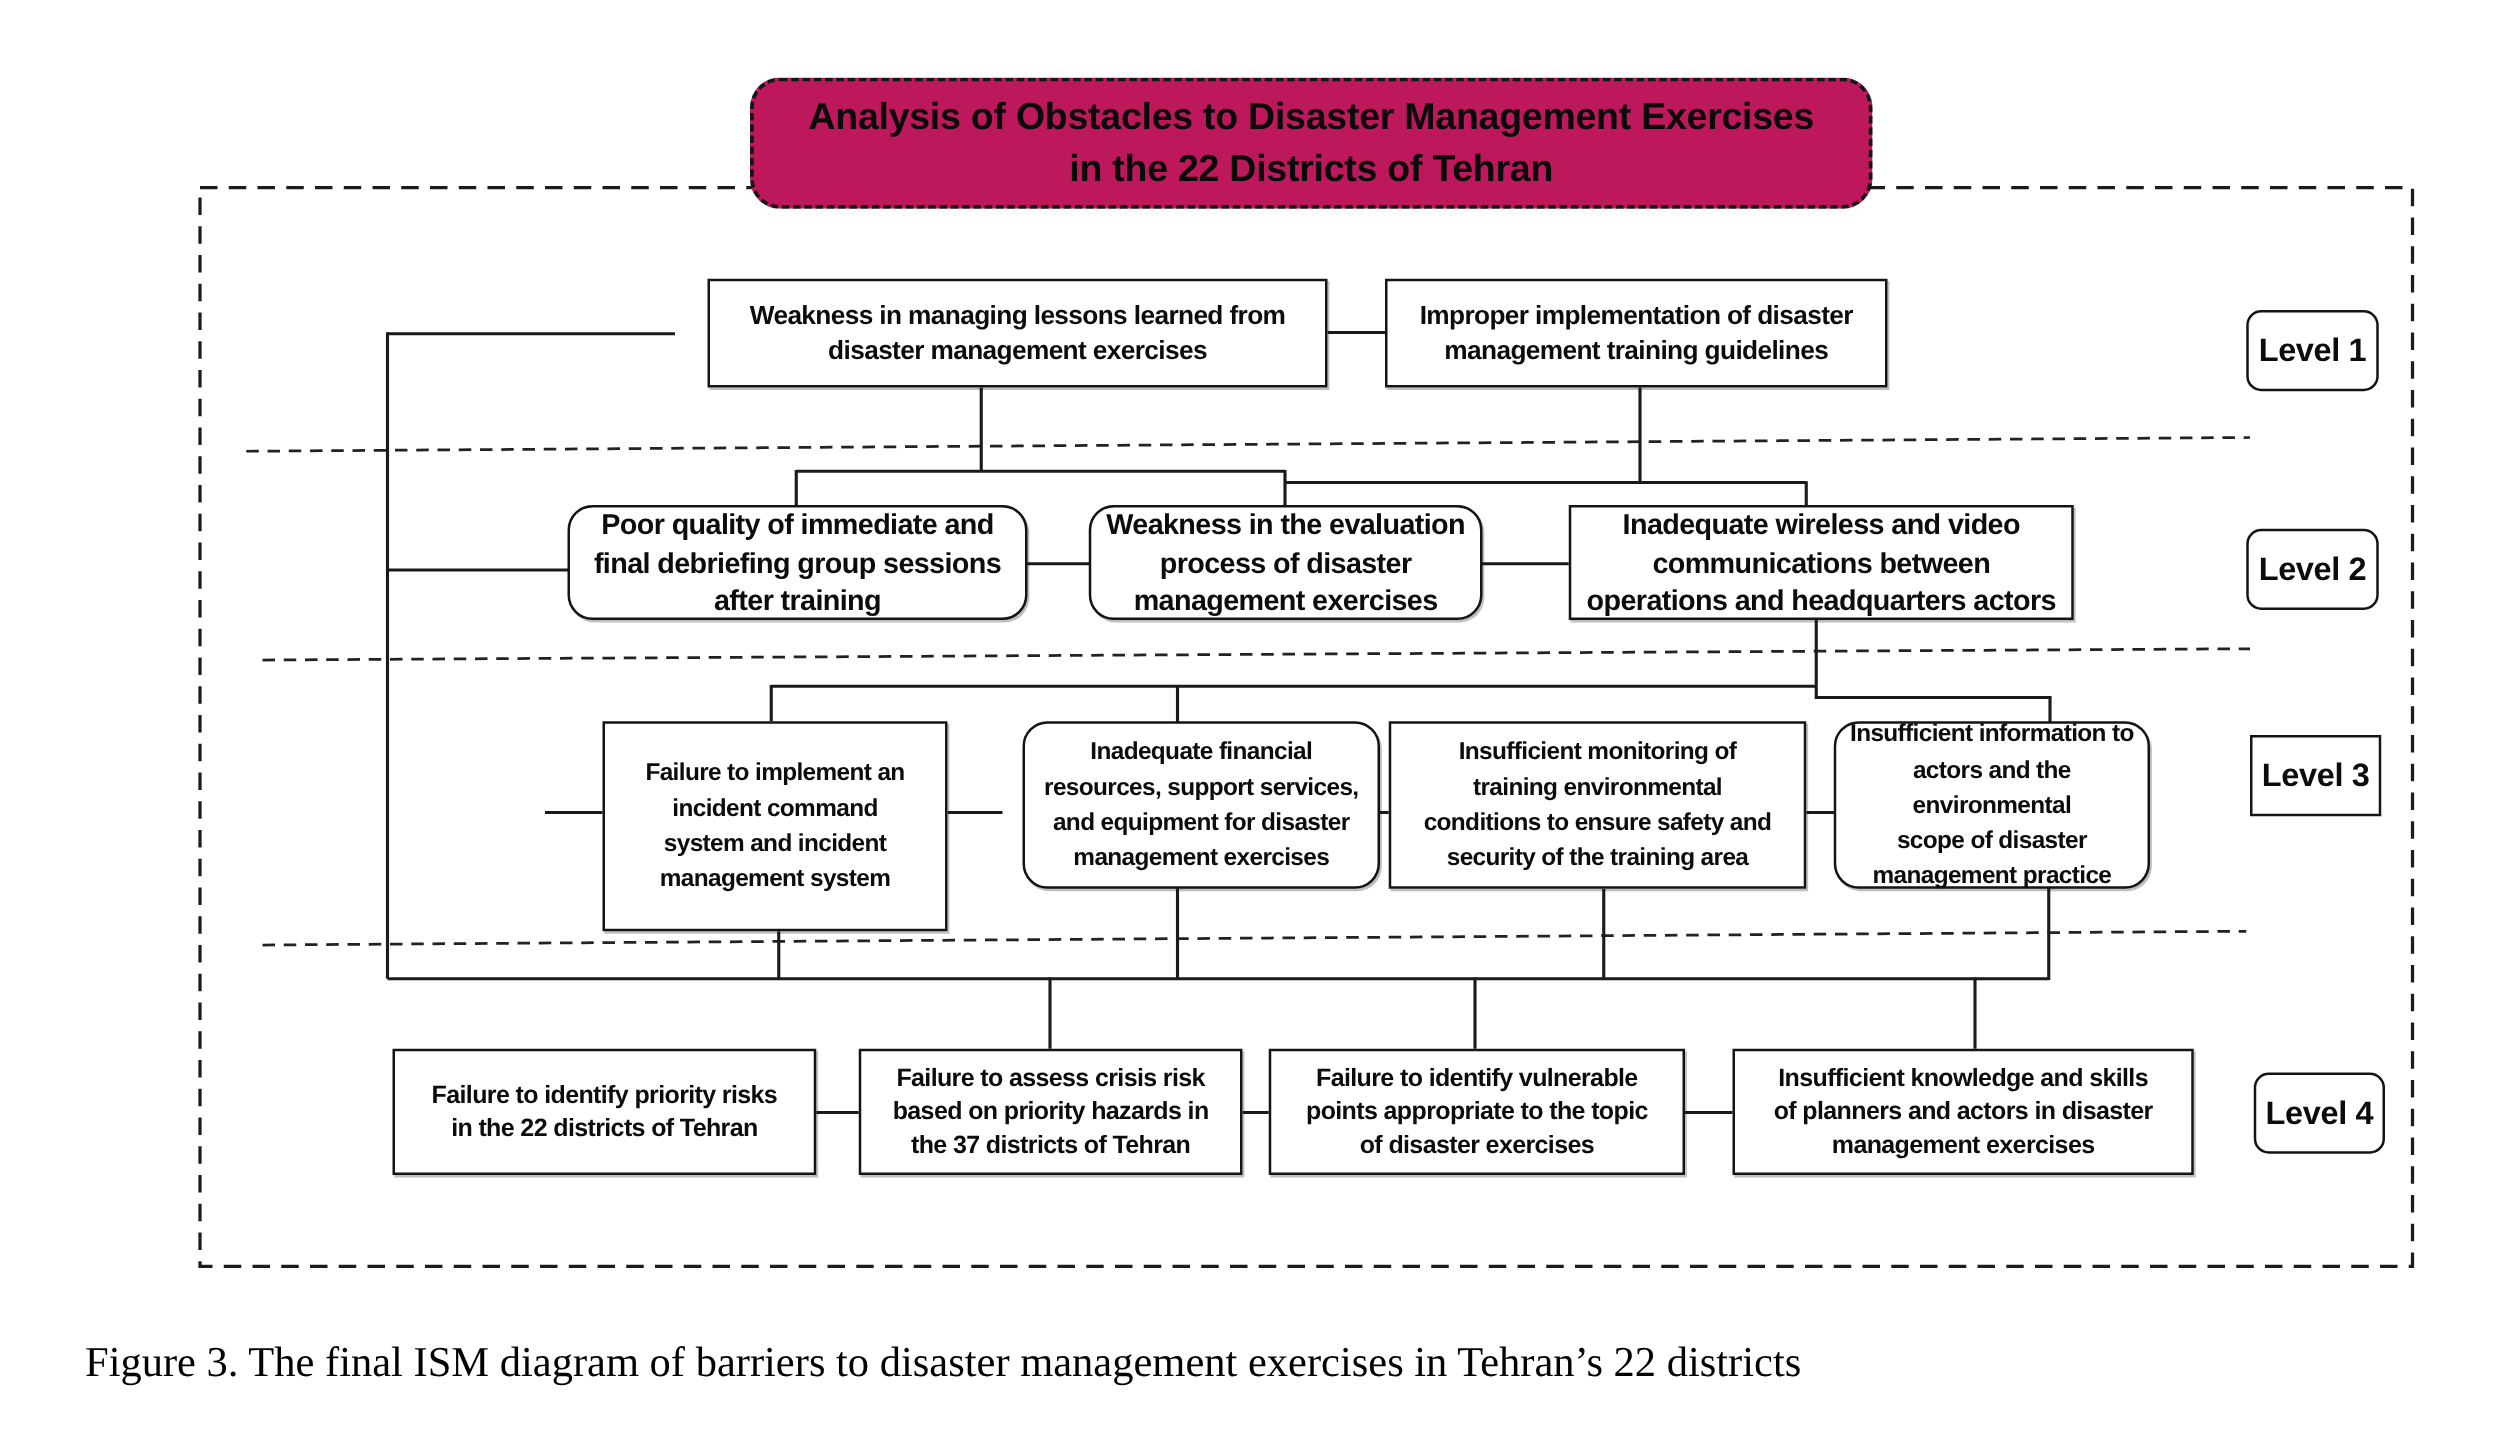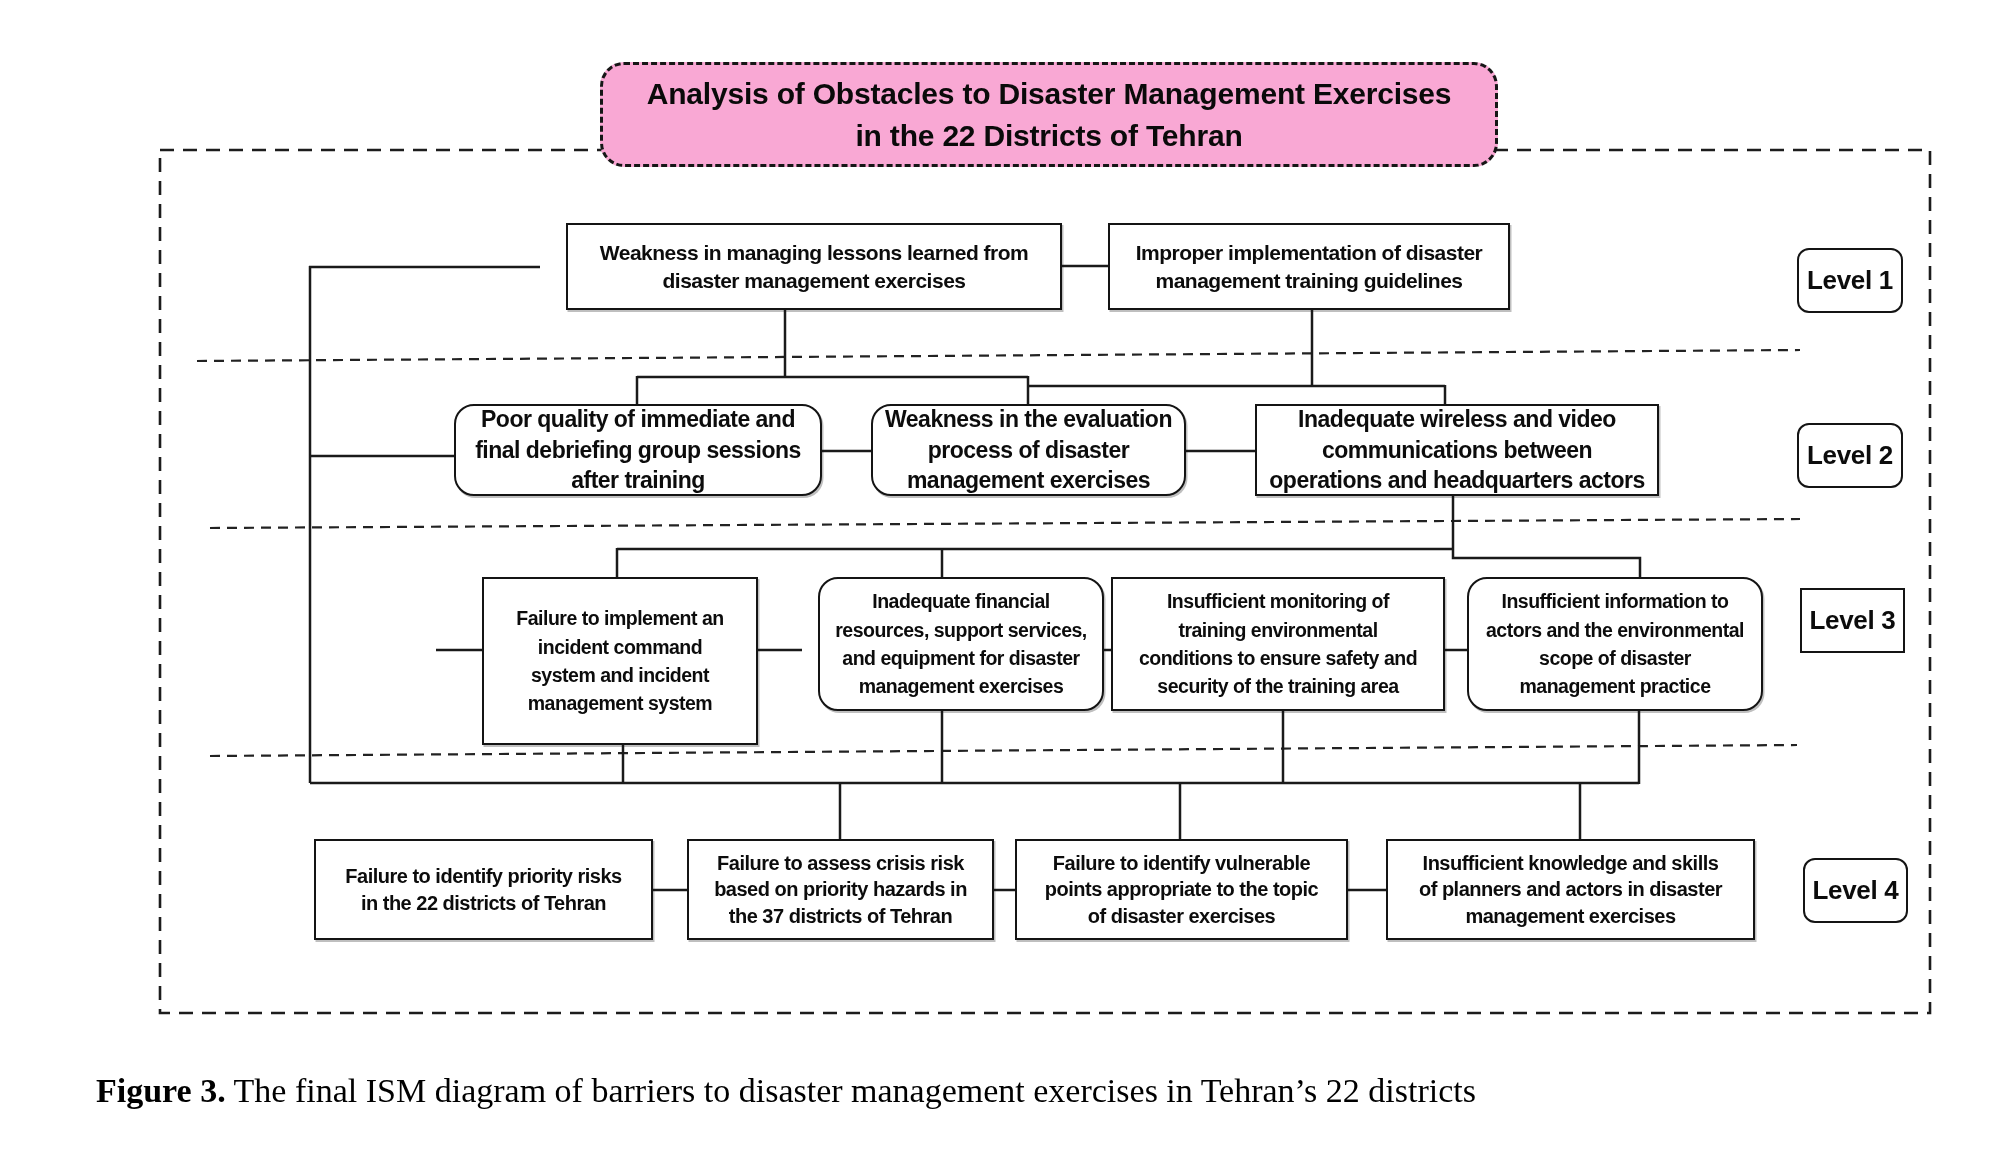--- a/index.html
+++ b/index.html
@@ -16,30 +16,30 @@
   }
   .rounded{border-radius:20px;}
   .fs-l1{font-size:21px;}
   .fs-l2{font-size:23px;}
   .fs-l3{font-size:19.5px;line-height:1.45;}
   .fs-l4{font-size:20px;}
   .level-tag{font-size:26px;letter-spacing:-0.3px;box-shadow:none;}
   .lt-round{border-radius:12px;}
   #title-box{
     position:absolute;left:600px;top:62px;width:898px;height:105px;box-sizing:border-box;
-    background:#f9a8d4;border:3px dashed #161616;border-radius:24px;
+    background:#be185d;border:3px dashed #161616;border-radius:24px;
     display:flex;align-items:center;justify-content:center;text-align:center;
     white-space:pre-line;font-weight:bold;font-size:30px;color:#0a0a0a;line-height:1.4;
     letter-spacing:-0.2px;
   }
   #caption{
     position:absolute;left:68px;top:1072px;width:1880px;
     font-family:"Liberation Serif", serif;font-size:34px;color:#000;
   }
-  #caption .cap-prefix{font-weight:bold;margin-left:28px;}
+  #caption .cap-prefix{font-weight:normal;}
 </style>
 </head>
 <body>
 
 <div id="canvas">
 
   <svg id="wires" viewBox="0 0 1996 1156" xmlns="http://www.w3.org/2000/svg">
     <g stroke="#1c1c1c" stroke-width="2.6" fill="none">
       <rect x="160" y="150" width="1770" height="863" stroke-dasharray="14 9"></rect>
     </g>
@@ -115,21 +115,21 @@
 system and incident
 management system</div>
   <div class="node rounded fs-l3" style="left:798px;top:577px;width:286px;height:134px;margin-left:20px;">Inadequate financial
 resources, support services,
 and equipment for disaster
 management exercises</div>
   <div class="node fs-l3" style="left:1111px;top:577px;width:334px;height:134px;">Insufficient monitoring of
 training environmental
 conditions to ensure safety and
 security of the training area</div>
-  <div class="node rounded fs-l3" style="left:1467px;top:577px;width:296px;height:134px;">Insufficient information to
+  <div class="node rounded fs-l3" style="left:1467px;top:577px;width:253px;height:134px;">Insufficient information to
 actors and the environmental
 scope of disaster
 management practice</div>
 
   <div class="node fs-l4" style="left:314px;top:839px;width:339px;height:101px;">Failure to identify priority risks
 in the 22 districts of Tehran</div>
   <div class="node fs-l4" style="left:687px;top:839px;width:307px;height:101px;">Failure to assess crisis risk
 based on priority hazards in
 the 37 districts of Tehran</div>
   <div class="node fs-l4" style="left:1015px;top:839px;width:333px;height:101px;">Failure to identify vulnerable

